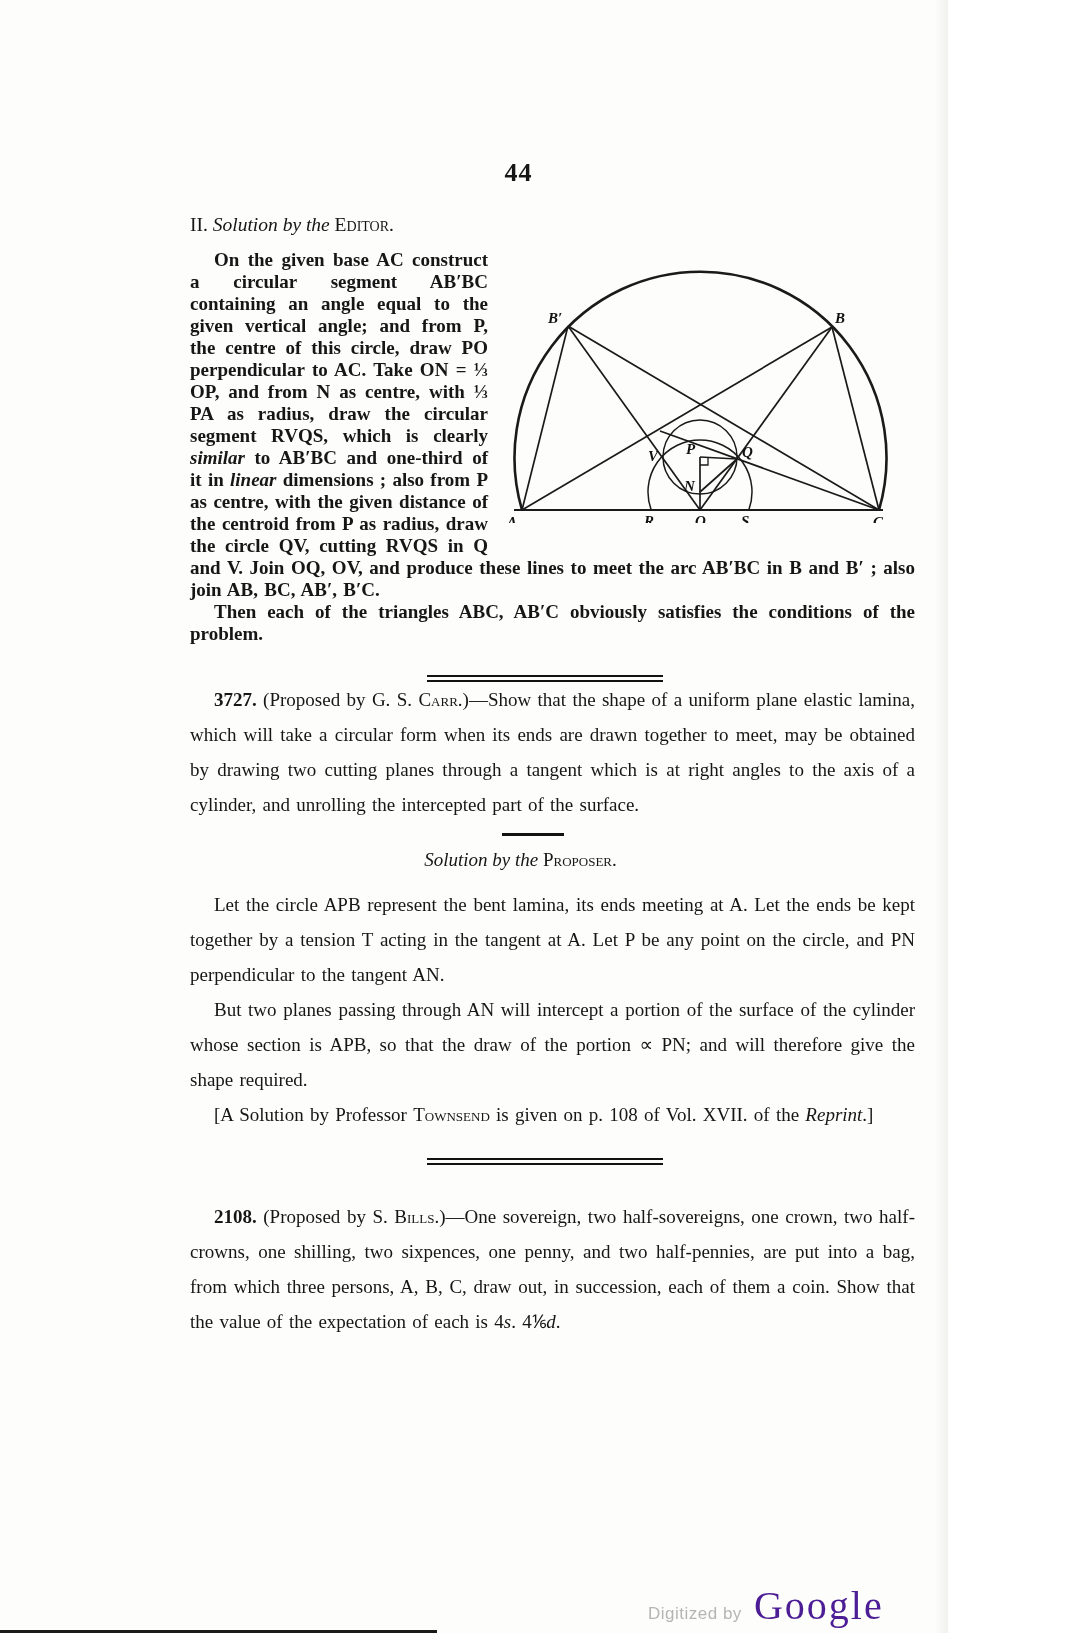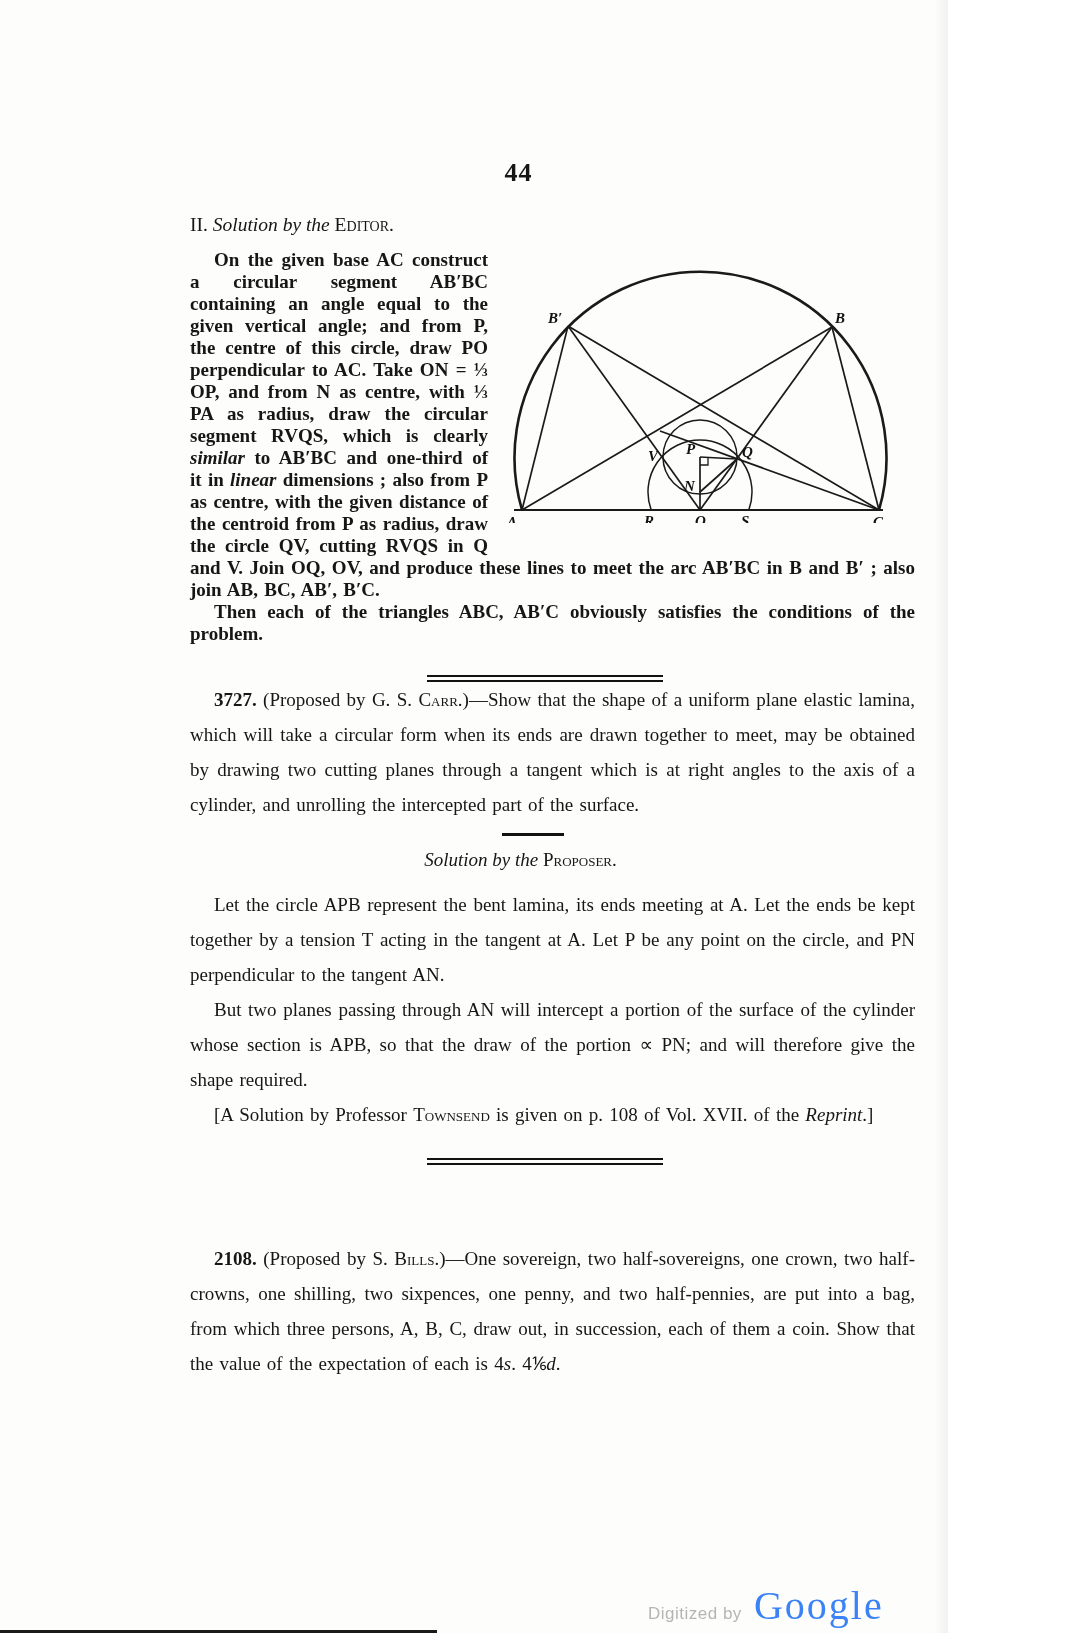--- a/index.html
+++ b/index.html
@@ -46,37 +46,37 @@
     width:236px;height:3px;margin:30px auto 0;
     border-top:2px solid #121212;border-bottom:2px solid #121212;
     transform:translateX(-8px);
   }
   .rule-double.second{margin-top:26px;}
   .rule-short{
     width:62px;margin:11px auto 0;border-top:3px solid #121212;
     transform:translateX(-20px);
   }
   .problem{margin-top:44px;line-height:25.5px;}
-  .problem.q2108{margin-top:76px;}
+  .problem.q2108{margin-top:34px;}
   .subheading{
     margin:13px 64px 16px 0;text-align:center;
     font-size:19px;font-weight:normal;
   }
   .sol-proposer{margin-top:11px;}
   .note{margin-top:14px;}
   .watermark{
     position:absolute;left:648px;top:1582px;
     display:flex;align-items:baseline;
     color:#b5b5b5;
     font-family:"Liberation Sans", sans-serif;font-size:17px;
     letter-spacing:0.5px;
   }
   .watermark .brand{
     font-family:"Liberation Serif", serif;
-    font-size:40px;color:#3b82f6;margin-left:12px;letter-spacing:2px;
+    font-size:40px;color:#4c1d95;margin-left:12px;letter-spacing:2px;
     font-weight:normal;
   }
   .scan-edge{
     position:absolute;left:0;bottom:0;width:437px;height:3px;background:#1a1a1a;
   }
 </style>
 </head>
 <body>
 
 <div class="page">

